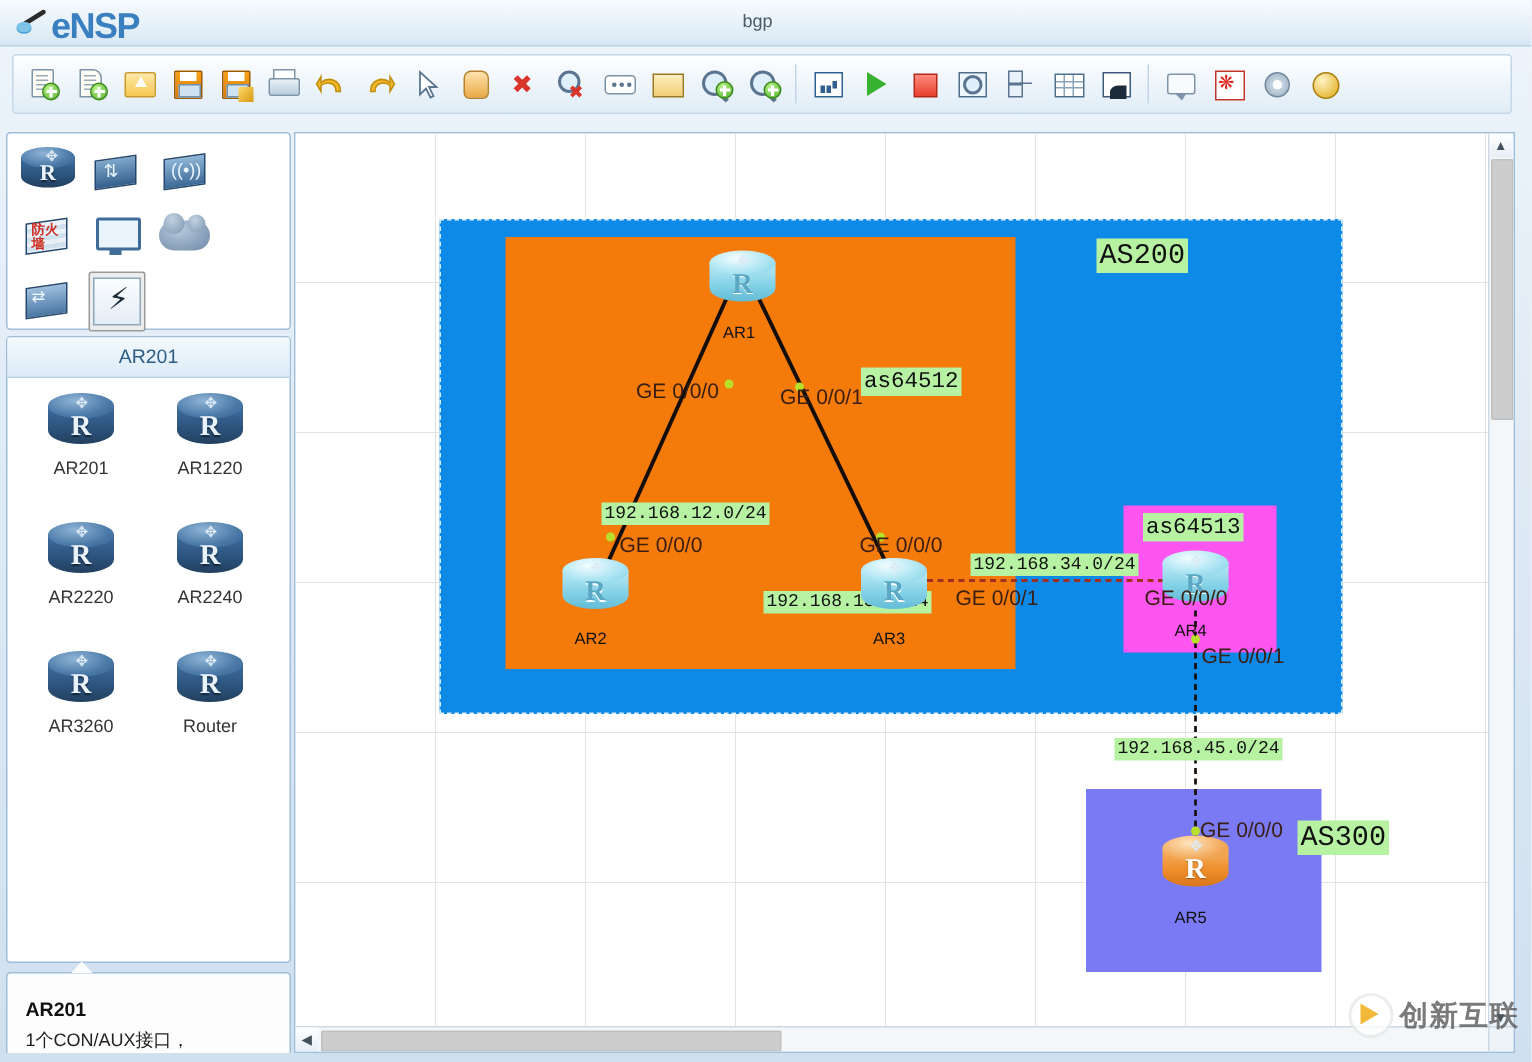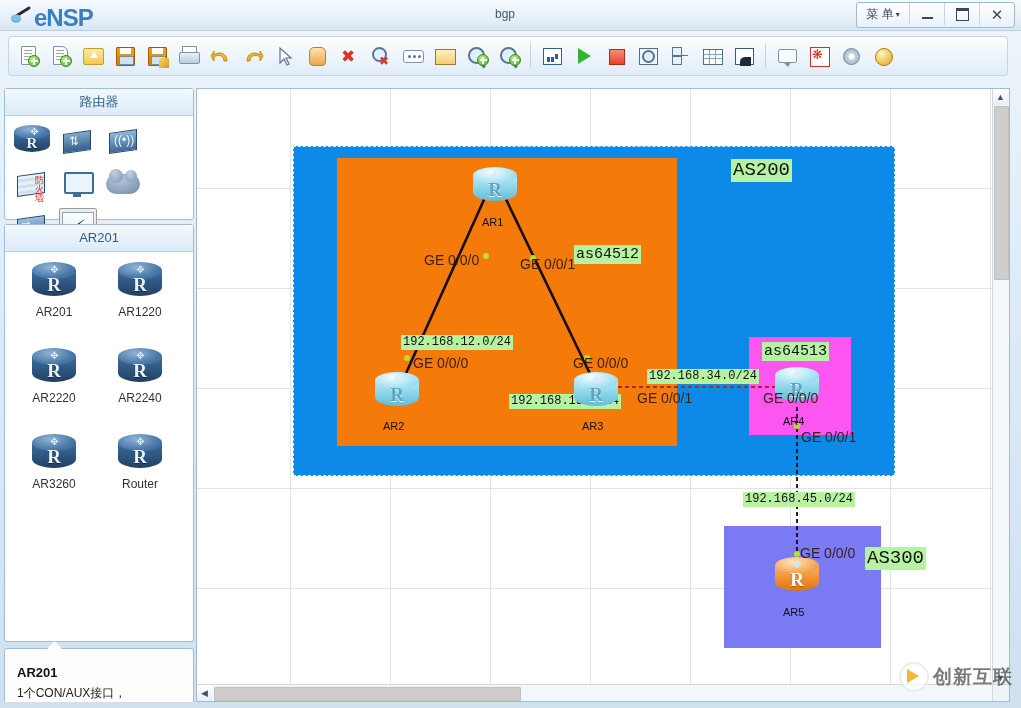--- a/index.html
+++ b/index.html
@@ -156,21 +156,21 @@
     background:linear-gradient(180deg,#7fa8cc,#355f8c);border:1px solid #26486c;transform:skewY(-8deg);}
   .g-sw .a{position:absolute;left:8px;top:9px;color:#eaf4ff;font-size:12px;line-height:12px;}
   .g-wl{width:32px;height:30px;position:relative;}
   .g-wl .f{position:absolute;left:2px;top:5px;width:26px;height:19px;
     background:linear-gradient(180deg,#8fb6d8,#3c6996);border:1px solid #26486c;transform:skewY(-8deg);}
   .g-wl .a{position:absolute;left:7px;top:8px;color:#eaf4ff;font-size:12px;line-height:12px;}
   .g-fw{width:32px;height:30px;position:relative;}
   .g-fw .f{position:absolute;left:2px;top:5px;width:26px;height:19px;
     background:repeating-linear-gradient(180deg,#e9f0f7 0 3px,#cfe0ee 3px 6px);
     border:1px solid #26486c;transform:skewY(-8deg);}
-  .g-fw .a{position:absolute;left:20px;top:7px;color:#d02a1d;font-size:9px;line-height:9px;font-weight:normal;}
+  .g-fw .a{position:absolute;left:6px;top:7px;color:#d02a1d;font-size:9px;line-height:9px;font-weight:bold;}
   .g-pc{width:32px;height:30px;position:relative;}
   .g-pc .scr{position:absolute;left:3px;top:3px;width:26px;height:18px;background:#eaf4fd;
     border:2px solid #3f6c99;border-radius:2px;}
   .g-pc .st{position:absolute;left:12px;bottom:2px;width:8px;height:4px;background:#3f6c99;}
   .g-cl{width:34px;height:26px;position:relative;}
   .g-cl .c{position:absolute;left:0;top:3px;width:34px;height:20px;border-radius:12px;
     background:radial-gradient(ellipse at 40% 30%,#b7c9dd,#6e88a6);}
   .g-cl .c:before{content:"";position:absolute;left:3px;top:-5px;width:14px;height:14px;border-radius:50%;
     background:radial-gradient(ellipse at 40% 30%,#c2d2e2,#7b94ae);}
   .g-cl .c:after{content:"";position:absolute;right:3px;top:-4px;width:12px;height:12px;border-radius:50%;
@@ -235,35 +235,20 @@
           <path d="M3 14 L11 9 L19 4" stroke="#2b2b2b" stroke-width="3" fill="none" stroke-linecap="round"></path>
           <ellipse cx="6" cy="15" rx="5" ry="3.5" fill="#4a9fd4"></ellipse>
           <ellipse cx="6" cy="14" rx="5" ry="3.5" fill="#7fc2e8"></ellipse>
         </svg>
       </div>
       <div class="logo-text">eNSP</div>
     </div>
 
     <div class="title-text">bgp</div>
 
-    <div class="winbtns">
-      <div class="winbtn menu">
-        <span>菜 单</span>
-          <span style="font-size:8px;margin-left:2px;">▾</span>
-      </div>
-      <div class="winbtn">
-        <i class="glyph-min"></i>
-      </div>
-      <div class="winbtn">
-        <i class="glyph-max"></i>
-      </div>
-      <div class="winbtn">
-        <span class="glyph-close">✕</span>
-      </div>
-    </div>
   </div>
 
   <div class="toolbar">
     <div class="tbtn">
         <div class="ic">
           <i class="pg"></i>
           <i class="plus"></i>
         </div>
       </div>
     <div class="tbtn">
@@ -410,21 +395,20 @@
     <div class="tbtn">
         <div class="ic">
           <i class="coin"></i>
         </div>
       </div>
   </div>
 
   <div class="leftcol">
 
     <div class="panel devpanel">
-      <div class="panel-hdr">路由器</div>
       <div class="devgrid">
         <div class="devcell">
           <div class="rt" style="width:38px;height:32px;">
             <div class="body" style="left:1px;top:7px;width:36px;height:20px;"></div>
             <div class="top" style="left:1px;top:0;width:36px;height:14px;"></div>
             <div class="arr" style="left:10px;top:1px;">✥</div>
             <div class="r" style="font-size:15px;top:10px;width:38px;">R</div>
           </div>
         </div>
         <div class="devcell">

